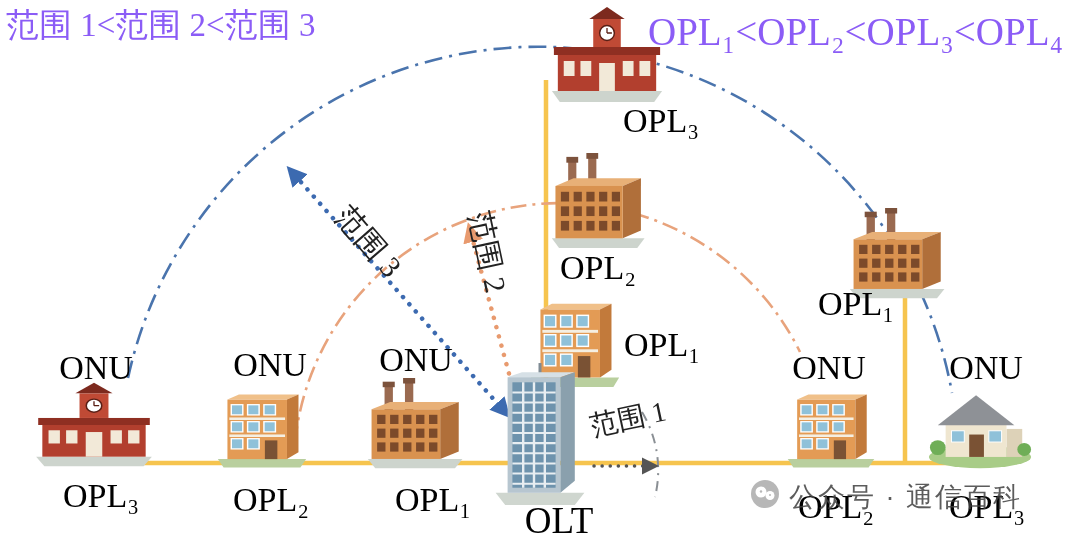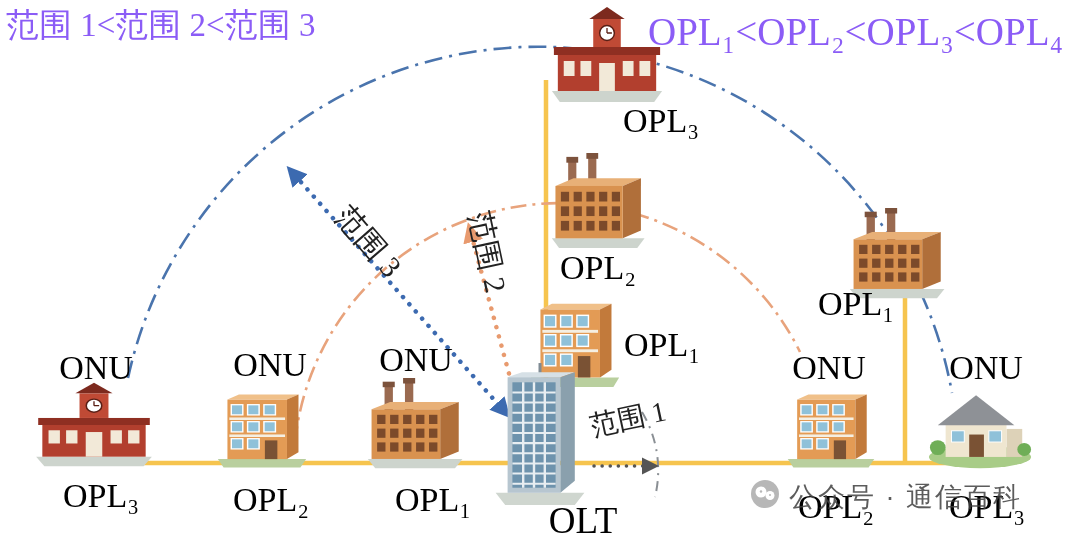--- a/index.html
+++ b/index.html
@@ -15,21 +15,21 @@
   .lbl {
     position:absolute; transform:translateX(-50%);
     font-size:34px; color:#000000; white-space:nowrap; line-height:1.05;
   }
   .legend {
     position:absolute; font-size:33px; color:#8b5cf6; white-space:nowrap; line-height:1.05;
   }
   .range-lbl {
     position:absolute; font-size:30px; color:#222; white-space:nowrap;
   }
-  .olt-lbl { font-size:37px;margin-left:24px; }
+  .olt-lbl { font-size:37px; }
   .watermark {
     position:absolute; display:flex; align-items:flex-start; gap:9px;
     font-family:"Liberation Sans","DejaVu Sans",sans-serif;
     font-size:27px; color:#404040; letter-spacing:2px; opacity:.85; z-index:6;
     white-space:nowrap;
   }
 </style>
 </head>
 <body>
 

